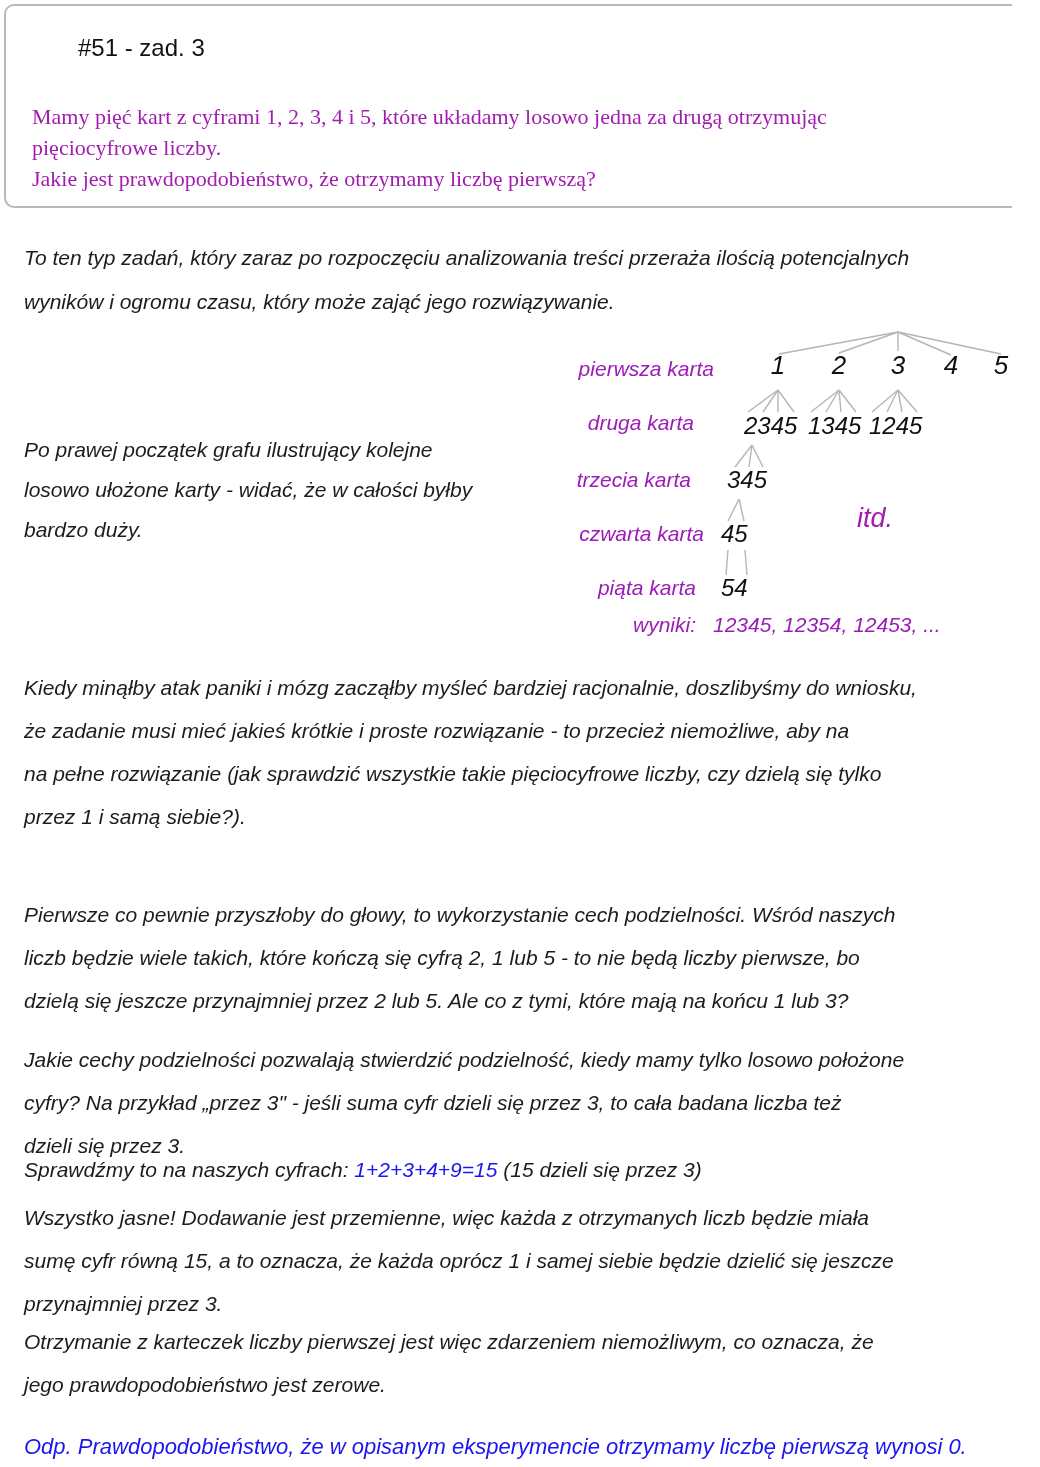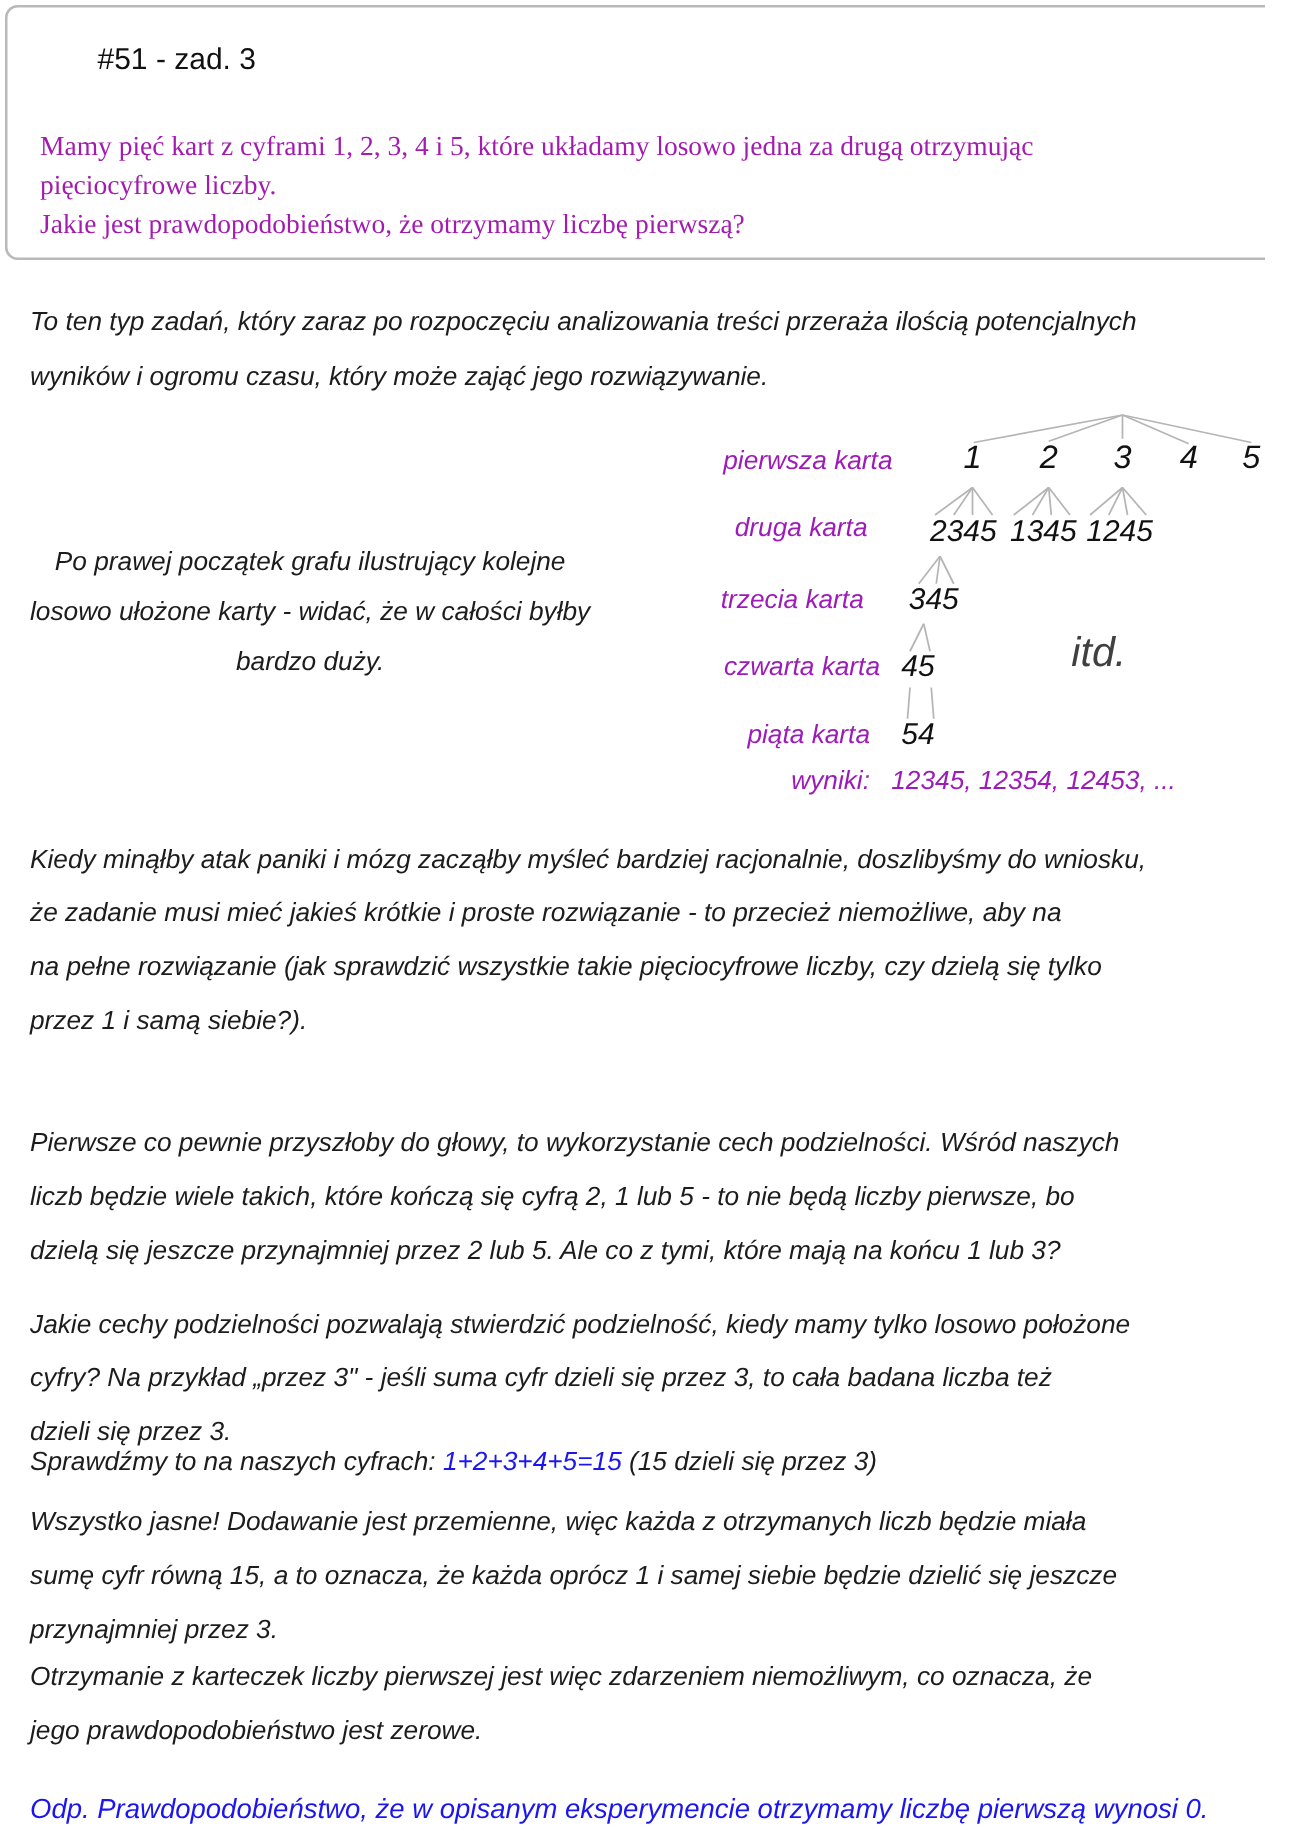--- a/index.html
+++ b/index.html
@@ -70,22 +70,22 @@
     white-space: nowrap;
   }
   .row1-node { font-size: 26px; transform: translateX(-50%); }
   .row2-node { font-size: 24px; letter-spacing: 0px; }
   .deep-node { font-size: 24px; }
   .etc-note {
     position: absolute;
     left: 857px; top: 503px;
     font-family: "Liberation Sans", sans-serif;
     font-style: italic;
-    font-size: 33px;
-    color: #404040;
+    font-size: 27px;
+    color: #a21caf;
   }
   .results-values {
     position: absolute;
     left: 713px; top: 613px;
     font-family: "Liberation Sans", sans-serif;
     font-style: italic;
     font-size: 21px;
     color: #9d1bb8;
     white-space: nowrap;
   }
@@ -112,21 +112,21 @@
       <div>pięciocyfrowe liczby.</div>
       <div>Jakie jest prawdopodobieństwo, że otrzymamy liczbę pierwszą?</div>
     </div>
   </div>
 
   <div class="block hand lh44" style="top:236px;">
     <div>To ten typ zadań, który zaraz po rozpoczęciu analizowania treści przeraża ilością potencjalnych</div>
     <div>wyników i ogromu czasu, który może zająć jego rozwiązywanie.</div>
   </div>
 
-  <div class="block hand lh40" style="top:430px;text-align:center;">
+  <div class="block hand lh40" style="top:430px;">
     <div>Po prawej początek grafu ilustrujący kolejne</div>
     <div>losowo ułożone karty - widać, że w całości byłby</div>
     <div>bardzo duży.</div>
   </div>
 
   <svg class="tree-svg" width="482" height="290" viewBox="0 0 482 290">
     <g stroke="#b5b5b5" stroke-width="1.4" fill="none">
 
       <line x1="340" y1="9" x2="221" y2="31"></line>
       <line x1="340" y1="9" x2="281" y2="30"></line>
@@ -199,21 +199,21 @@
     <div>dzielą się jeszcze przynajmniej przez 2 lub 5. Ale co z tymi, które mają na końcu 1 lub 3?</div>
   </div>
 
   <div class="block hand lh43" style="top:1038px;">
     <div>Jakie cechy podzielności pozwalają stwierdzić podzielność, kiedy mamy tylko losowo położone</div>
     <div>cyfry? Na przykład „przez 3" - jeśli suma cyfr dzieli się przez 3, to cała badana liczba też</div>
     <div>dzieli się przez 3.</div>
   </div>
 
   <div class="block hand" style="top:1158px;">
-    <span>Sprawdźmy to na naszych cyfrach: </span><span class="formula-blue">1+2+3+4+5=15</span><span> (15 dzieli się przez 3)</span>
+    <span>Sprawdźmy to na naszych cyfrach: </span><span class="formula-blue">1+2+3+4+9=15</span><span> (15 dzieli się przez 3)</span>
   </div>
 
   <div class="block hand lh43" style="top:1196px;">
     <div>Wszystko jasne! Dodawanie jest przemienne, więc każda z otrzymanych liczb będzie miała</div>
     <div>sumę cyfr równą 15, a to oznacza, że każda oprócz 1 i samej siebie będzie dzielić się jeszcze</div>
     <div>przynajmniej przez 3.</div>
   </div>
 
   <div class="block hand lh43" style="top:1320px;">
     <div>Otrzymanie z karteczek liczby pierwszej jest więc zdarzeniem niemożliwym, co oznacza, że</div>

